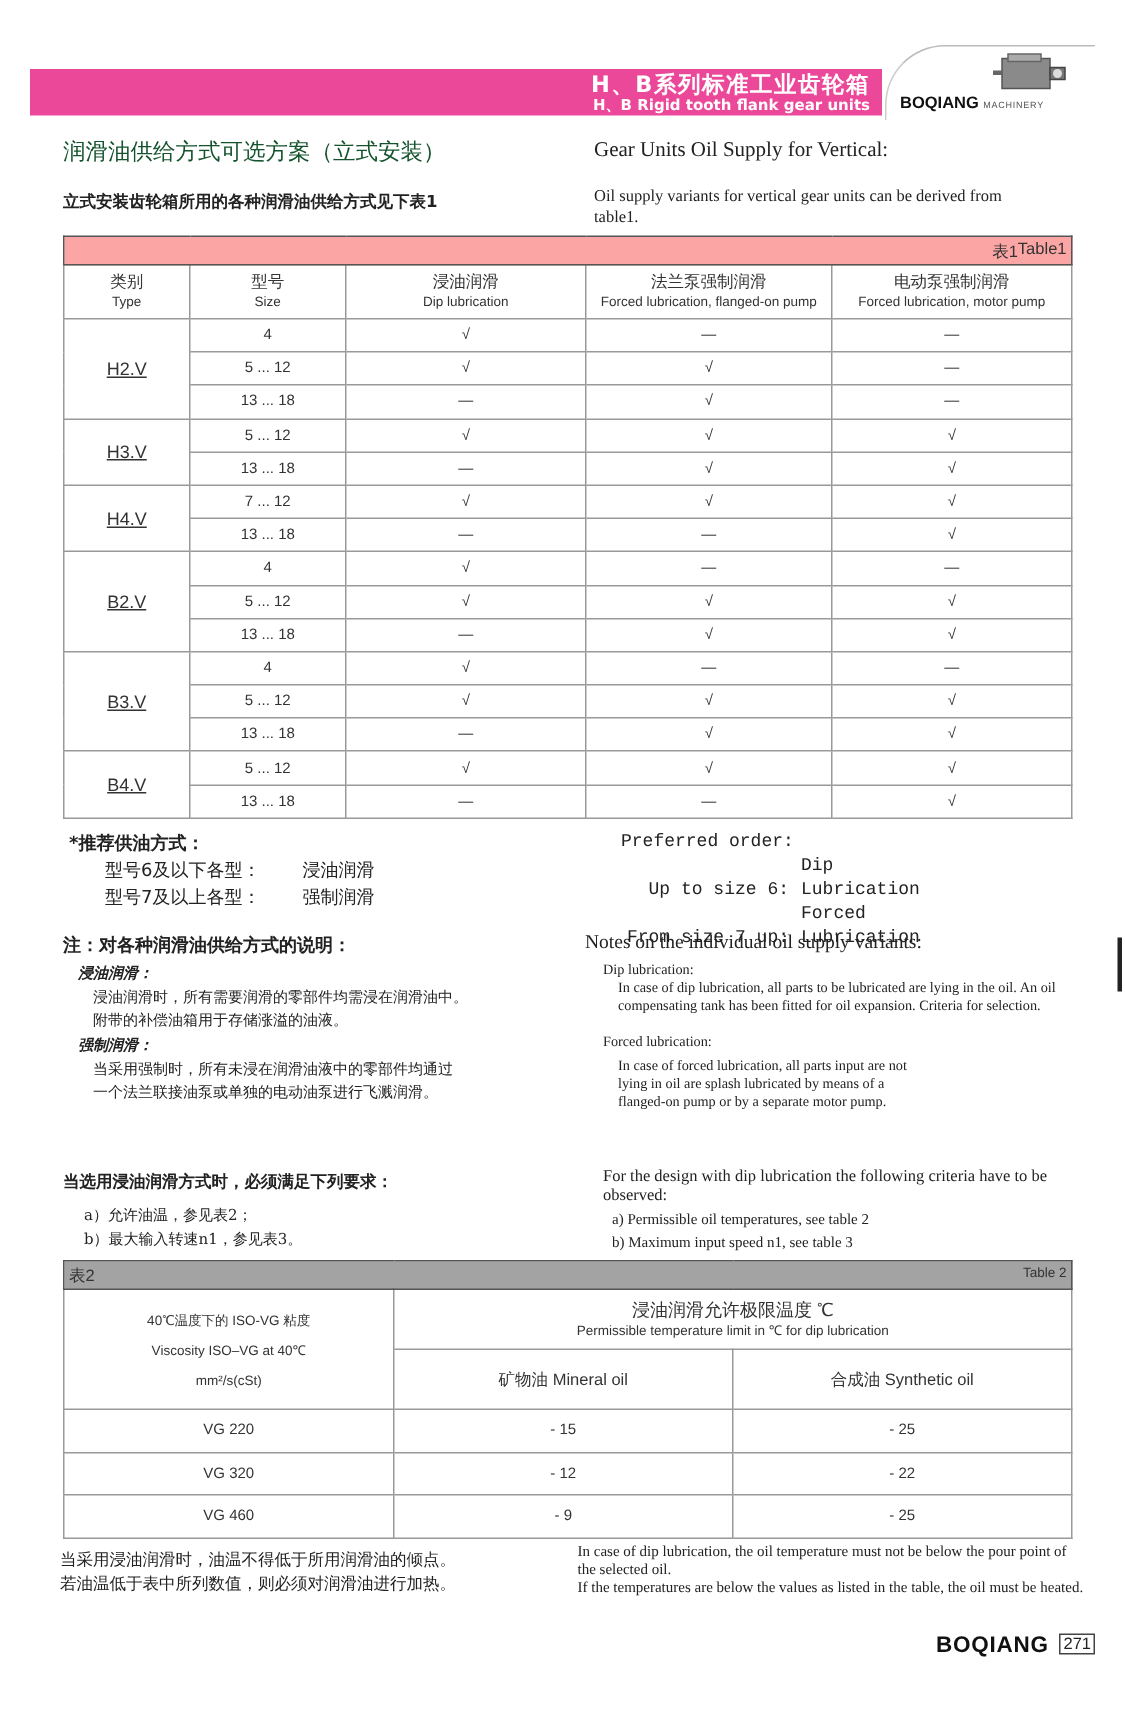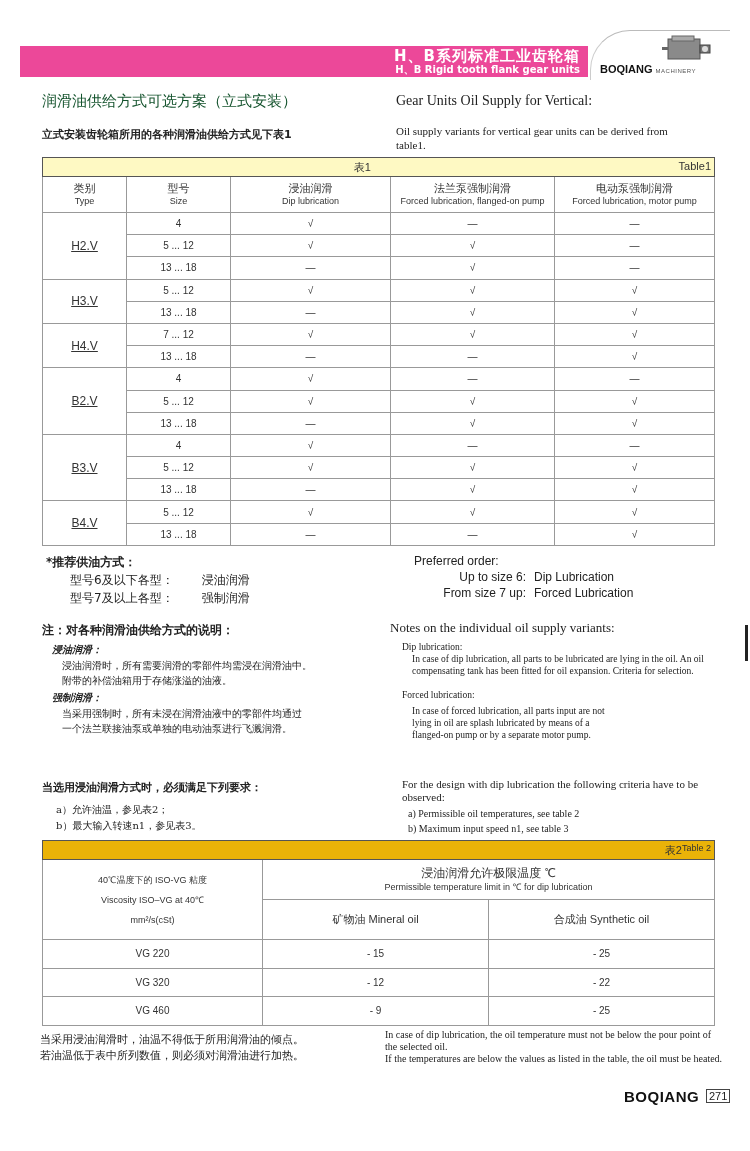--- a/index.html
+++ b/index.html
@@ -16,49 +16,49 @@
 
   .title-cn { position: absolute; left: 42px; top: 92px; font-size: 15px; color: #14532d; }
   .title-en { position: absolute; left: 396px; top: 93px; font-size: 14px; font-family: "Liberation Serif", serif; color: #222; }
   .sub-cn { position: absolute; left: 42px; top: 127px; font-size: 11px; font-weight: bold; color: #222; }
   .sub-en { position: absolute; left: 396px; top: 124px; font-size: 11px; font-family: "Liberation Serif", serif; line-height: 14px; width: 300px; color: #222; }
 
   table { border-collapse: collapse; position: absolute; }
   td, th { border: 1px solid #999; font-family: "Liberation Sans", sans-serif; font-weight: normal; text-align: center; color: #333; }
 
   #t1 { left: 42px; top: 157px; width: 673px; }
-  #t1 .cap td { border: 1px solid #555; background: #fef9c3; height: 19px; font-size: 11px; text-align: center; padding: 0 3px; }
+  #t1 .cap td { border: 1px solid #555; background: #fca5a5; height: 19px; font-size: 11px; text-align: right; padding: 0 3px; }
   #t1 .cap .r { float: right; }
   #t1 .h th { height: 36px; font-size: 11px; line-height: 13px; }
   #t1 .h th span { display: block; font-size: 9px; }
   #t1 td.d { height: 22.2px; font-size: 10px; }
   #t1 td.t { font-size: 12px; text-decoration: underline; }
   #t1 { border: 1px solid #555; }
 
   .pref-cn { position: absolute; left: 46px; top: 553px; font-size: 12px; line-height: 18px; }
   .pref-cn .row { padding-left: 24px; }
   .pref-cn .row span:last-child { margin-left: 28px; }
-  .pref-en { position: absolute; left: 414px; top: 553px; font-family: Liberation Sans, sans-serif; font-size: 12px; line-height: 16px; }
+  .pref-en { position: absolute; left: 414px; top: 553px; font-family: Liberation Mono, monospace; font-size: 12px; line-height: 16px; }
   .pref-en .row { text-align: right; width: 220px; }
   .pref-en .row span:last-child { display: inline-block; width: 100px; text-align: left; margin-left: 8px; }
 
   .notes-cn-h { position: absolute; left: 42px; top: 622px; font-size: 12px; font-weight: bold; }
   .notes-en-h { position: absolute; left: 390px; top: 620px; font-size: 13px; font-family: "Liberation Serif", serif; }
   .ncn { position: absolute; left: 62px; font-size: 10px; line-height: 15px; }
   .ncn.hd { font-weight: bold; font-style: italic; }
   .nen { position: absolute; left: 402px; font-family: "Liberation Serif", serif; font-size: 9.5px; line-height: 12px; }
   .nen.body { left: 412px; width: 310px; }
 
   .crit-cn { position: absolute; left: 42px; top: 780px; font-size: 11px; font-weight: bold; }
   .crit-cn-i { position: absolute; left: 56px; font-size: 10px; font-family: "DejaVu Serif", serif; }
   .crit-en { position: absolute; left: 402px; top: 778px; width: 320px; font-family: "Liberation Serif", serif; font-size: 11px; line-height: 13px; }
   .crit-en-i { position: absolute; left: 408px; font-family: "Liberation Serif", serif; font-size: 10px; }
 
   #t2 { left: 42px; top: 840px; width: 673px; border: 1px solid #555; }
-  #t2 .cap td { border: 1px solid #555; background: #eab308; height: 19px; font-size: 11px; text-align: right; padding: 0 3px; }
+  #t2 .cap td { border: 1px solid #555; background: #a3a3a3; height: 19px; font-size: 11px; text-align: left; padding: 0 3px; }
   #t2 .cap .r { float: right; font-size: 9px; }
   #t2 td { font-size: 10px; }
   #t2 .vh { font-size: 9px; line-height: 20px; width: 220px; }
   #t2 .ph { height: 40px; font-size: 12px; line-height: 14px; }
   #t2 .ph span { display: block; font-size: 9px; }
   #t2 .sh { height: 40px; font-size: 11px; }
   #t2 .dr td { height: 28.5px; }
 
   .foot-cn { position: absolute; left: 40px; top: 1032px; font-size: 11px; line-height: 16px; }
   .foot-en { position: absolute; left: 385px; top: 1029px; width: 340px; font-family: "Liberation Serif", serif; font-size: 10px; line-height: 12px; }

